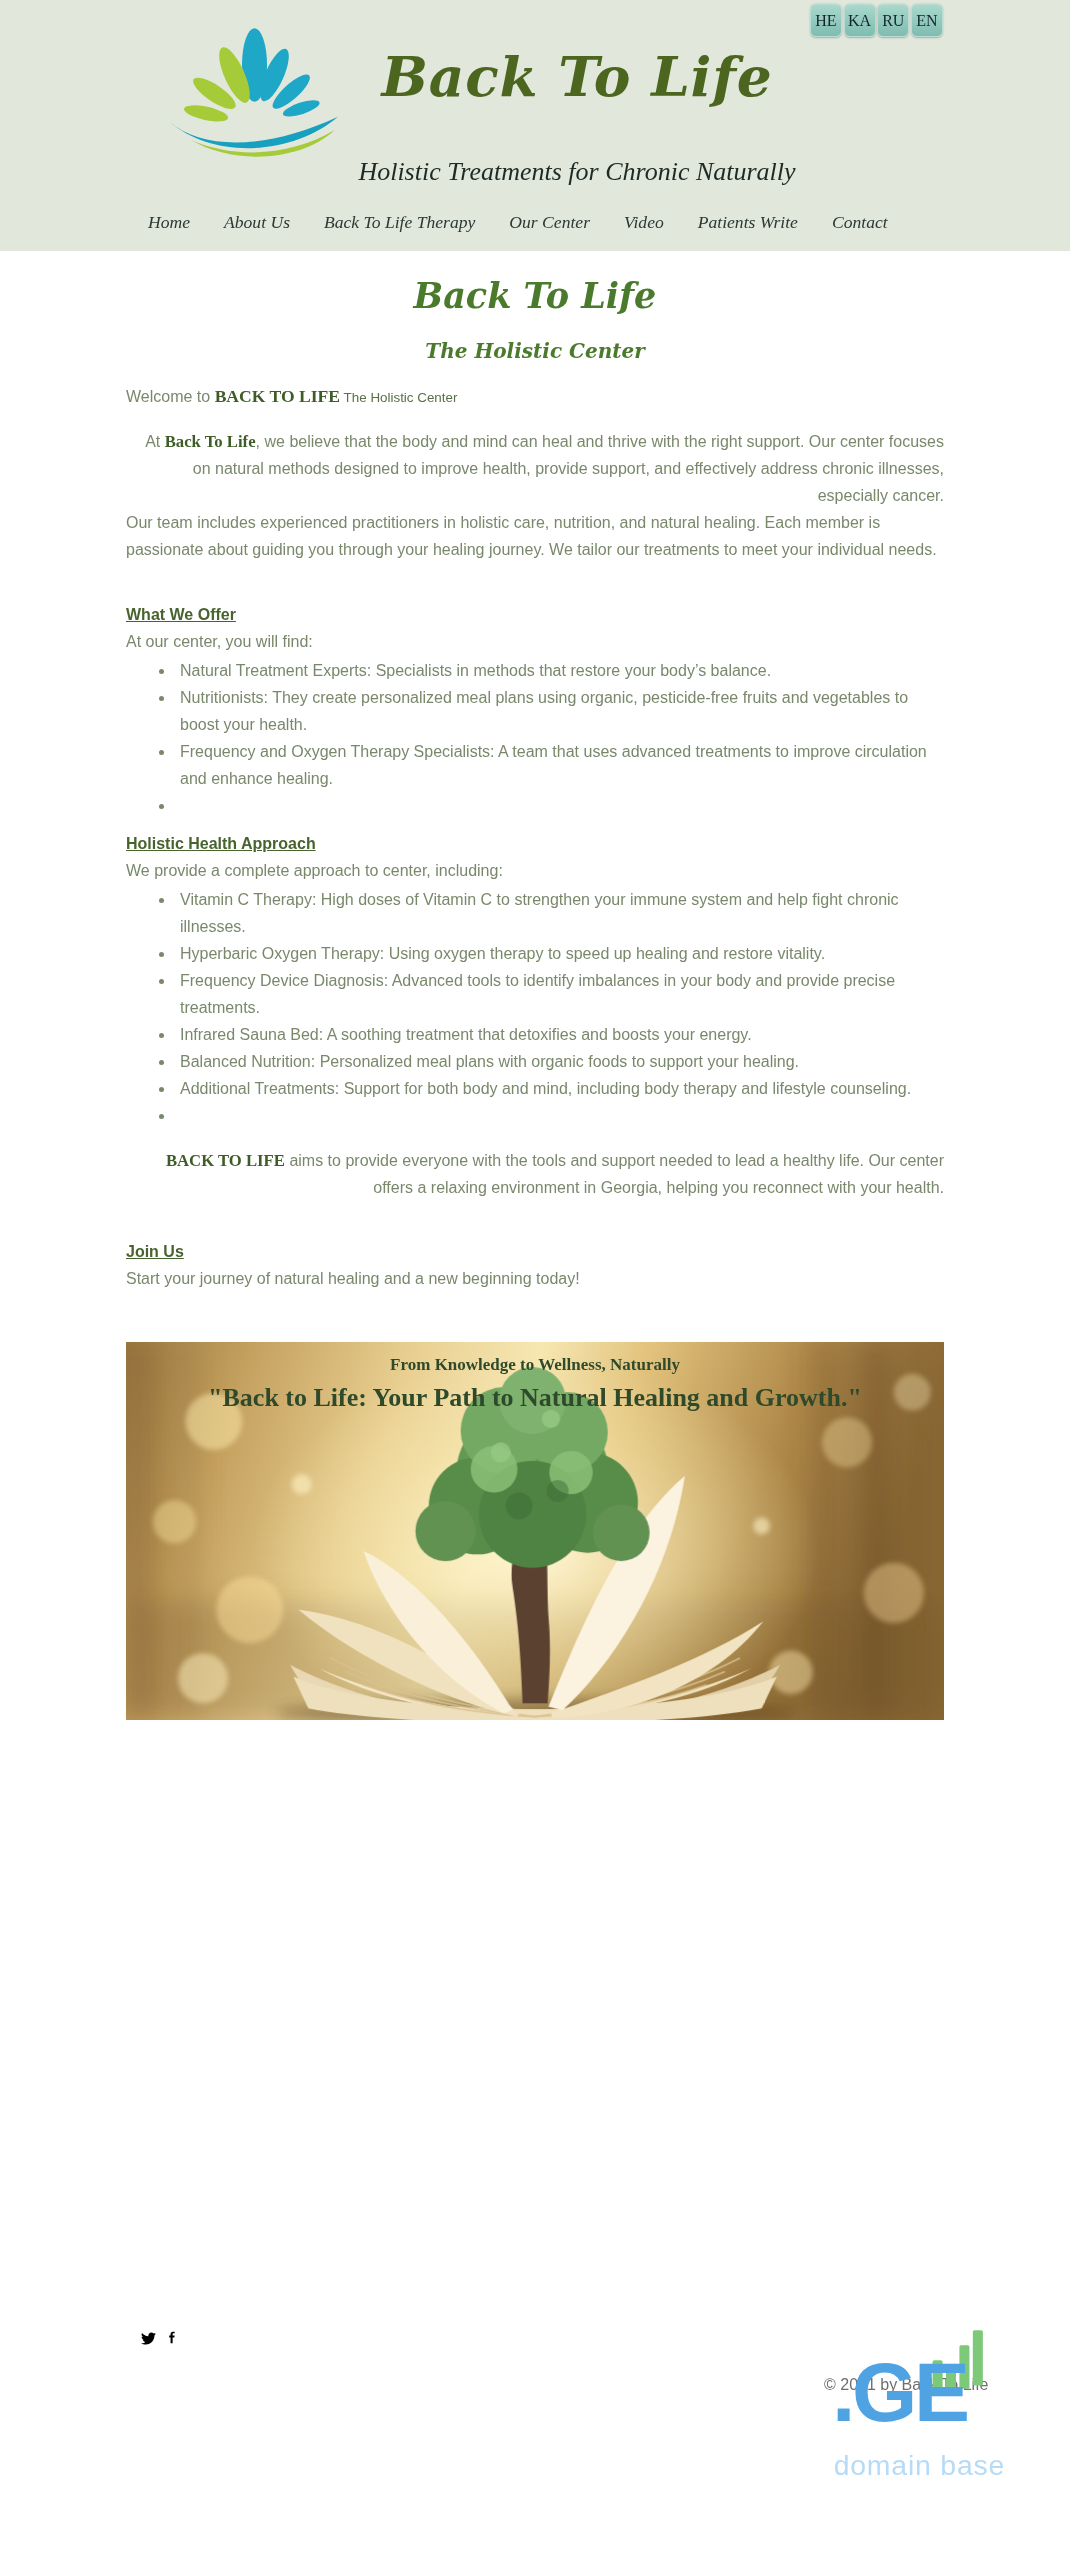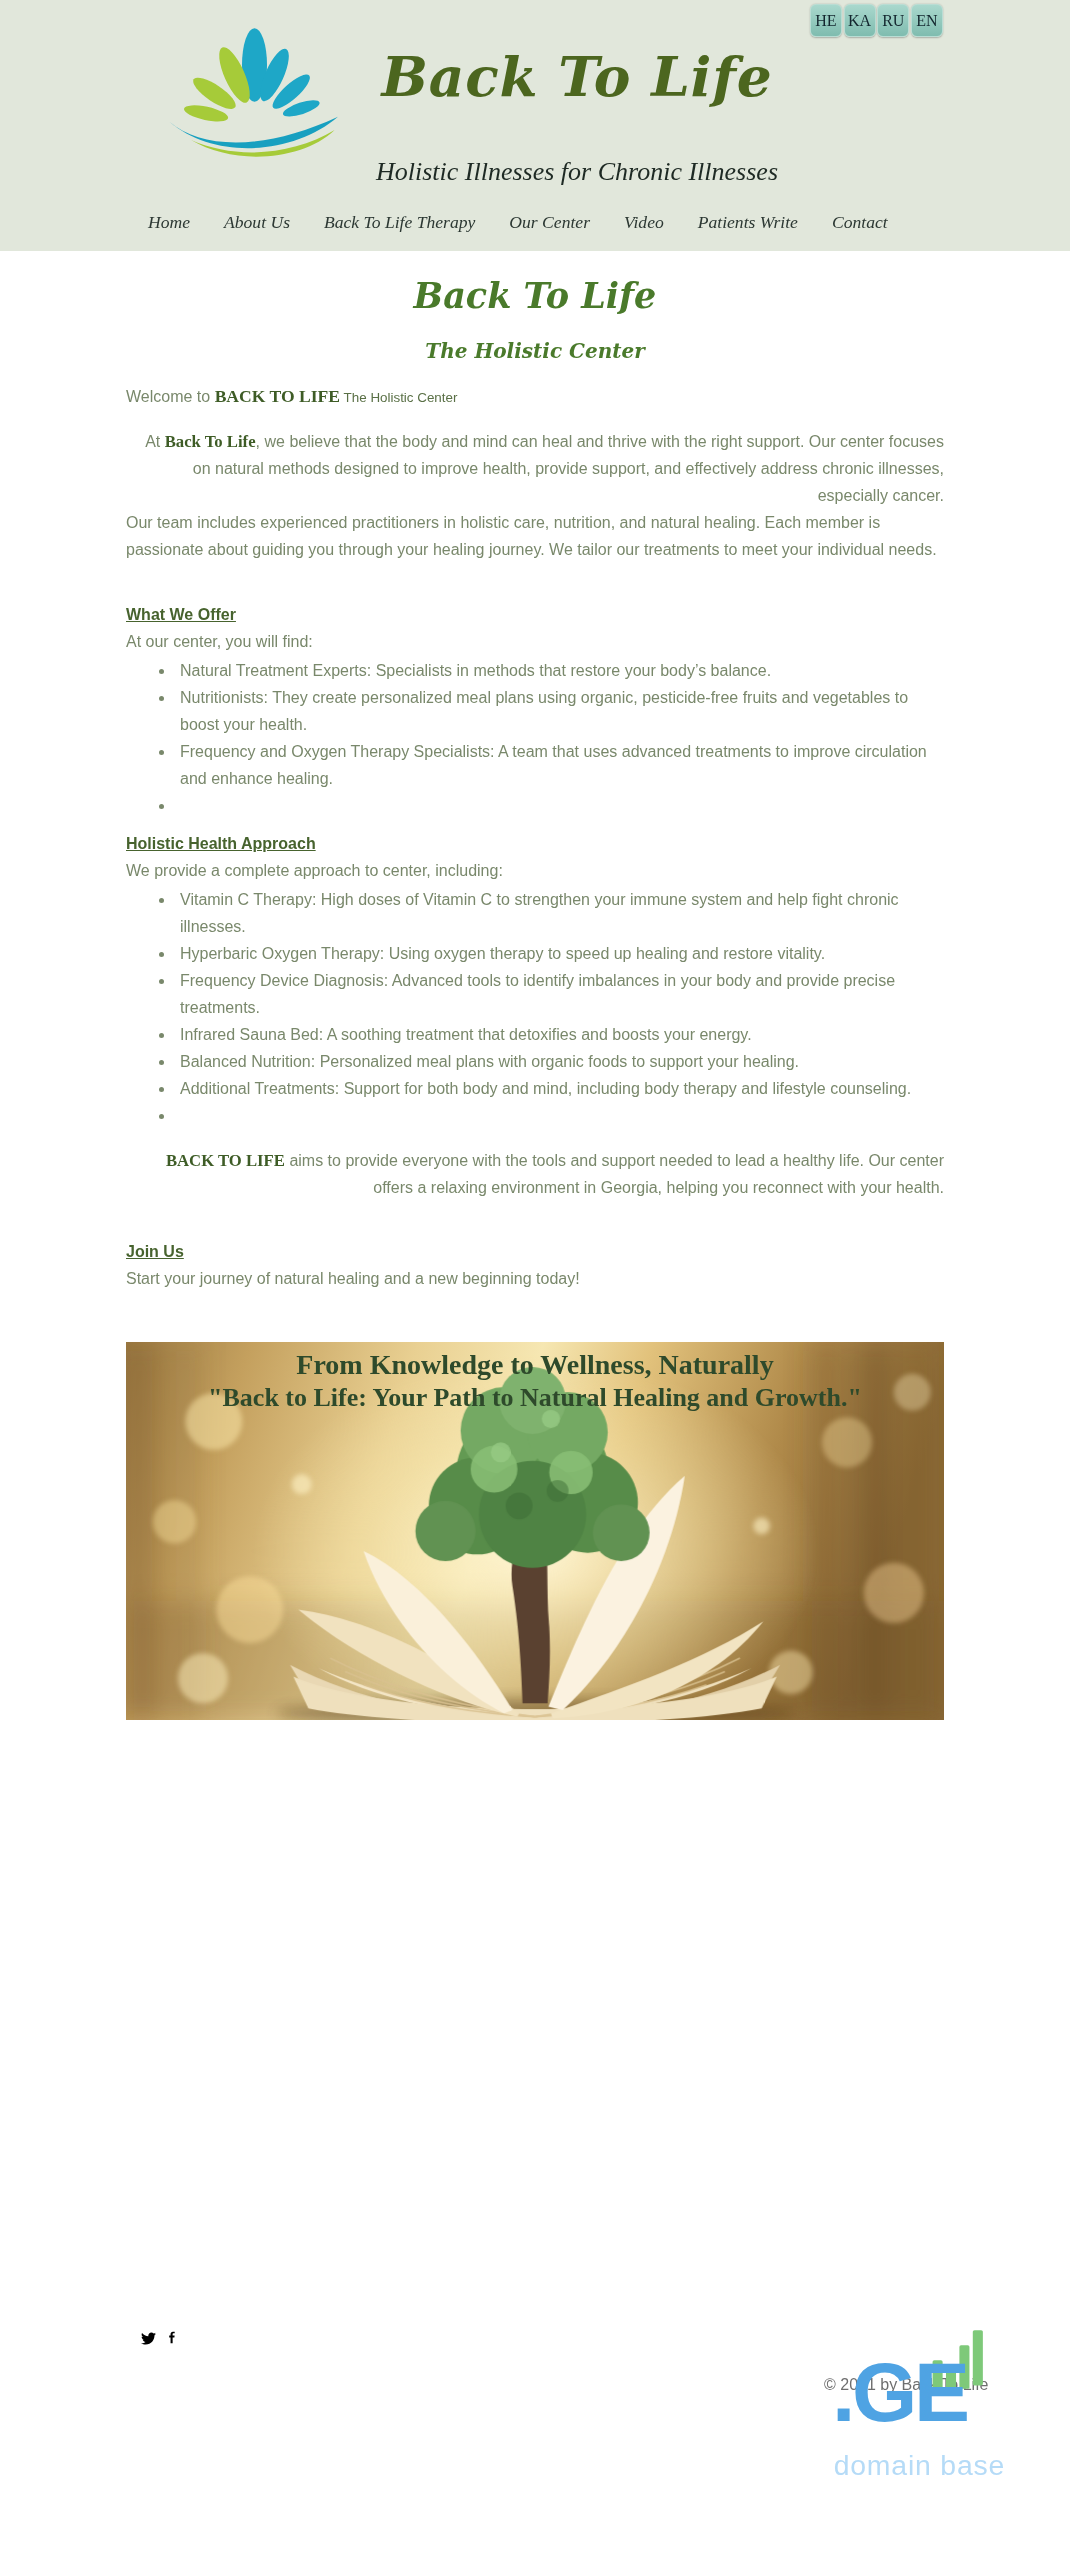--- a/index.html
+++ b/index.html
@@ -38,21 +38,21 @@
   .mt44 { margin-top:37px; } .mt46 { margin-top:38px; } .mt30 { margin-top:25px; } .mt14 { margin-top:11.7px; }
   ul.offer { margin:1.7px 0 0 0; padding-left:49px; }
   ul.offer li { padding-left:5px; }
   ul.offer li:empty::after { content:"\00a0"; }
 
   
   .banner { position:relative; width:818px; height:378px; margin-top:50px; overflow:hidden; }
   .banner-art { position:absolute; inset:0; width:100%; height:100%; display:block; }
   .banner-caption { position:absolute; top:6.7px; left:0; width:100%; text-align:center;
     font-family:"Liberation Serif", serif; font-weight:bold; color:#2e4a2b; }
-  .banner-line1 { font-size:28px; line-height:32px; }
+  .banner-line1 { font-size:17px; line-height:32px; }
   .banner-line2 { font-size:26px; line-height:33px; }
 
   
   .social-bar { position:absolute; left:141px; top:2331px; display:flex; gap:9.2px; align-items:center; }
   .social-btn { width:15px; height:15px; cursor:pointer; }
   .copyright { position:absolute; left:824px; top:2328px; font-size:16px; color:#6e6e6e;margin-top:48px; }
   .ge-logo { position:absolute; left:832px; top:2330px; width:176px; height:163px; cursor:pointer; }
   .ge-bars { position:absolute; left:0; top:0; width:176px; height:69px; }
   .ge-text { position:absolute; left:0; top:20px; font:bold 84px/84px "Liberation Sans", sans-serif;
     color:#4fa3e3; letter-spacing:-3.3px; }
@@ -83,21 +83,21 @@
           <ellipse cx="130" cy="62" rx="11" ry="34" fill="#1ea7c7" transform="rotate(24 130 62)"></ellipse>
           <ellipse cx="150" cy="82" rx="9" ry="29" fill="#1ea7c7" transform="rotate(48 150 82)"></ellipse>
           <ellipse cx="162" cy="102" rx="7" ry="23" fill="#1ea7c7" transform="rotate(72 162 102)"></ellipse>
           <path d="M4,118 C44,152 120,152 206,112 C152,158 58,164 4,118 Z" fill="#18a0c0"></path>
           <path d="M30,140 C84,164 152,158 202,128 C162,166 80,170 30,140 Z" fill="#a6cb39"></path>
         </g>
       </svg>
     </div>
 
     <div class="brand-title">Back To Life</div>
-    <div class="brand-subtitle">Holistic Illnesses for Chronic Illnesses</div>
+    <div class="brand-subtitle">Holistic Treatments for Chronic Naturally</div>
 
     <nav class="main-nav">
       <a>Home</a>
       <a>About Us</a>
       <a>Back To Life Therapy</a>
       <a>Our Center</a>
       <a>Video</a>
       <a>Patients Write</a>
       <a>Contact</a>
     </nav>

